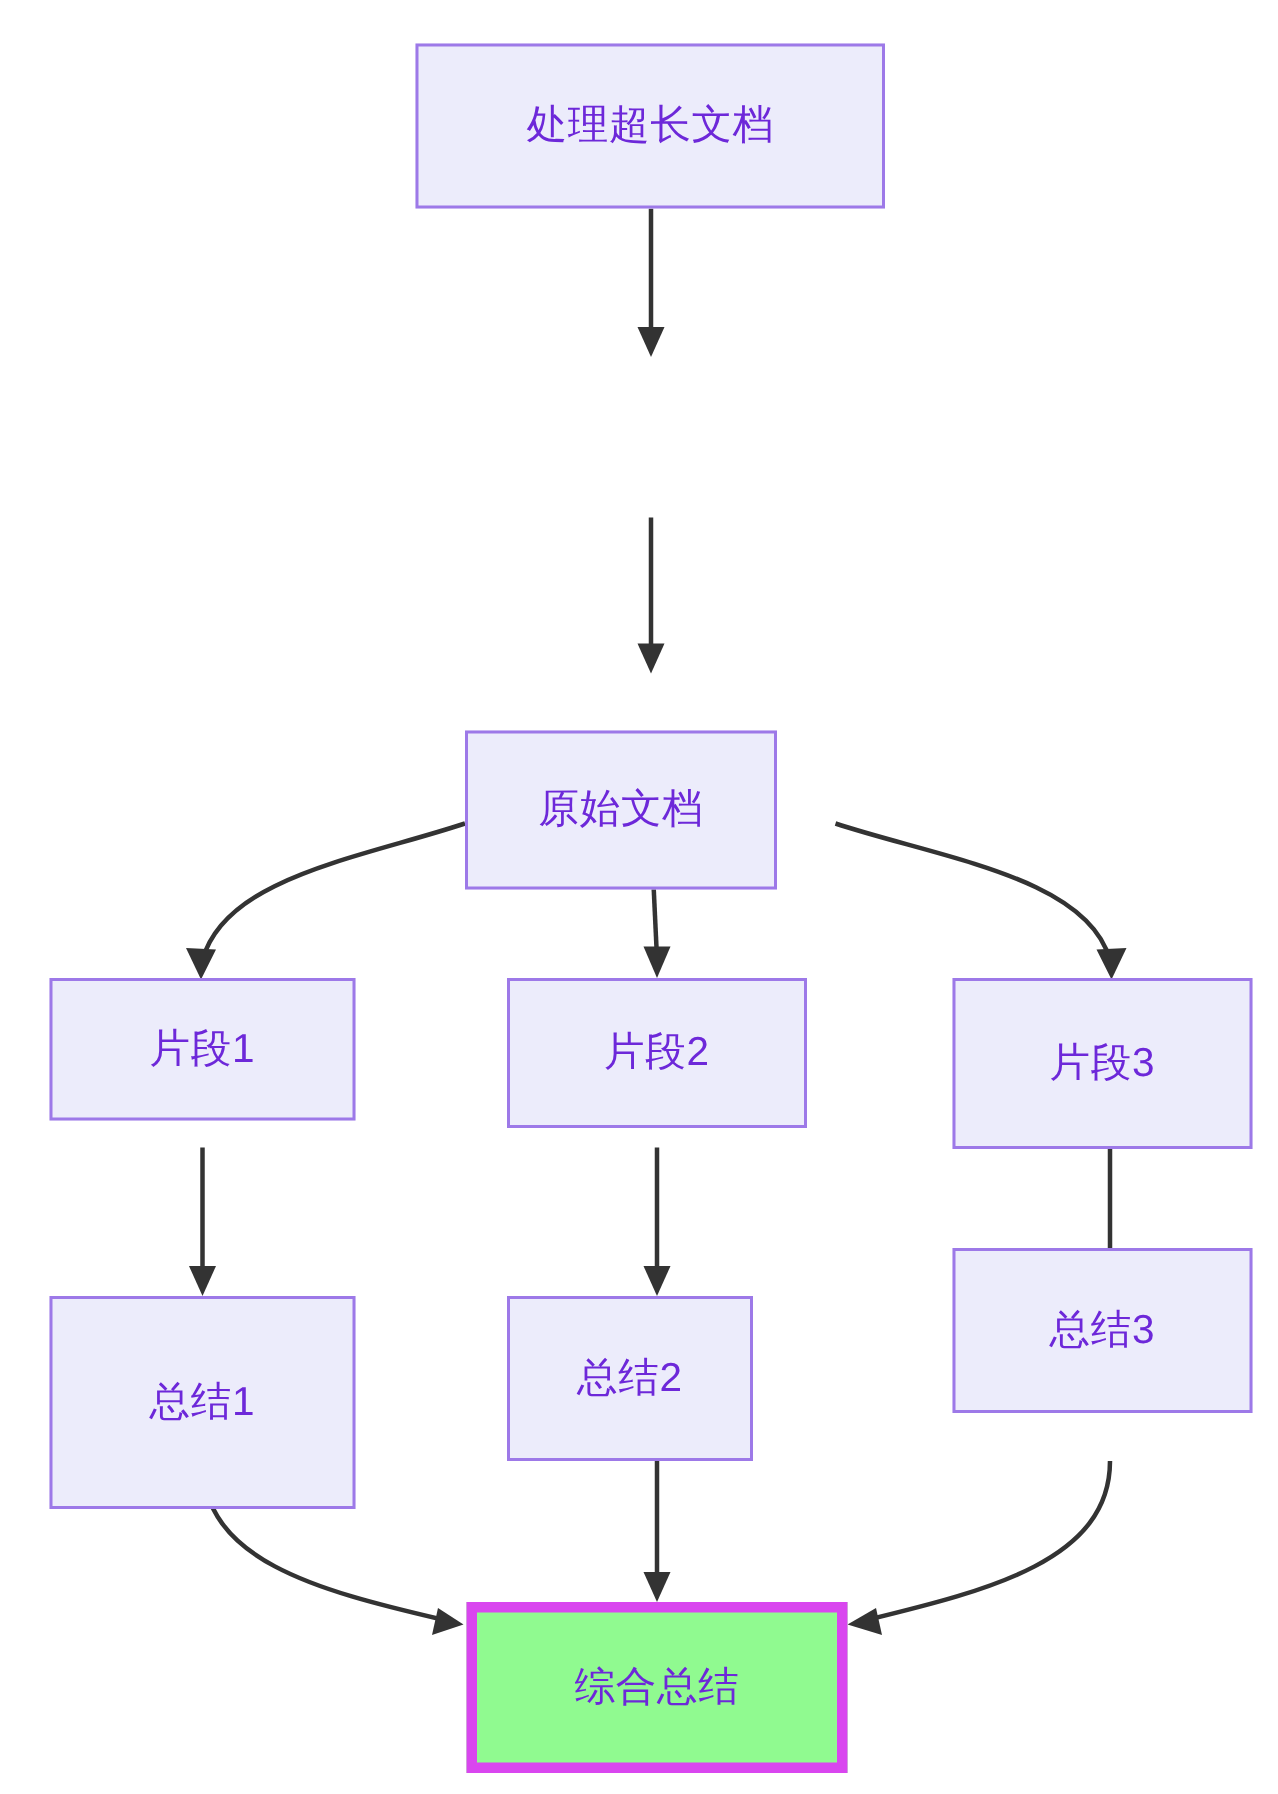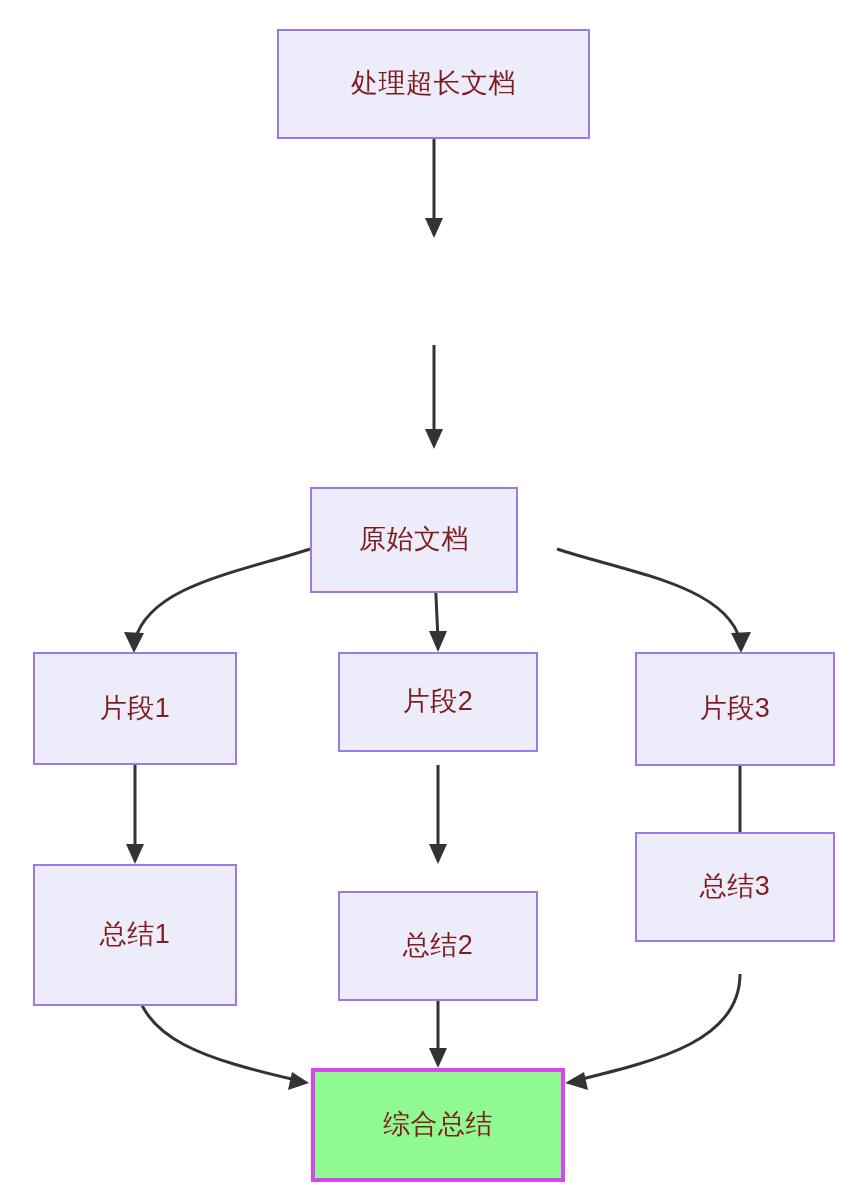--- a/index.html
+++ b/index.html
@@ -35,38 +35,38 @@
     fill: #333333;
     stroke: none;
   }
   .node {
     position: absolute;
     box-sizing: border-box;
     display: flex;
     align-items: center;
     justify-content: center;
     text-align: center;
-    color: #7f1d1d;
+    color: #6d28d9;
     font-size: 27px;
     line-height: 1.25;
     letter-spacing: 0.5px;
     white-space: nowrap;
     -webkit-font-smoothing: antialiased;
   }
   .node-default {
     background: #ececfb;
     border: 2px solid #9d79e8;
   }
   .node-highlight {
     background: #bbb5fb;
     border: 4px solid #333333;
   }
   .node-terminal {
     background: #90fa90;
-    border: 4px solid #d946ef;
+    border: 7px solid #d946ef;
   }
 </style>
 </head>
 <body>
 
 <div id="diagram-root">
 
   <svg id="edge-layer" viewBox="0 0 852 1196" width="852" height="1196">
 
     <g>
@@ -127,37 +127,37 @@
 
   <div class="node node-default" style="left:277px; top:29px; width:313px; height:110px;">
     <span>处理超长文档</span>
   </div>
 
 
   <div class="node node-default" style="left:310px; top:448px; width:208px; height:106px;margin-top:39px;">
     <span>原始文档</span>
   </div>
 
-  <div class="node node-default" style="left:33px; top:652px; width:204px; height:113px;">
+  <div class="node node-default" style="left:33px; top:652px; width:204px; height:95px;">
     <span>片段1</span>
   </div>
 
   <div class="node node-default" style="left:338px; top:652px; width:200px; height:100px;">
     <span>片段2</span>
   </div>
 
   <div class="node node-default" style="left:635px; top:652px; width:200px; height:114px;">
     <span>片段3</span>
   </div>
 
   <div class="node node-default" style="left:33px; top:864px; width:204px; height:142px;">
     <span>总结1</span>
   </div>
 
-  <div class="node node-default" style="left:338px; top:864px; width:200px; height:110px;margin-top:27px;">
+  <div class="node node-default" style="left:338px; top:864px; width:164px; height:110px;">
     <span>总结2</span>
   </div>
 
   <div class="node node-default" style="left:635px; top:832px; width:200px; height:110px;">
     <span>总结3</span>
   </div>
 
   <div class="node node-terminal" style="left:311px; top:1068px; width:254px; height:114px;">
     <span>综合总结</span>
   </div>

